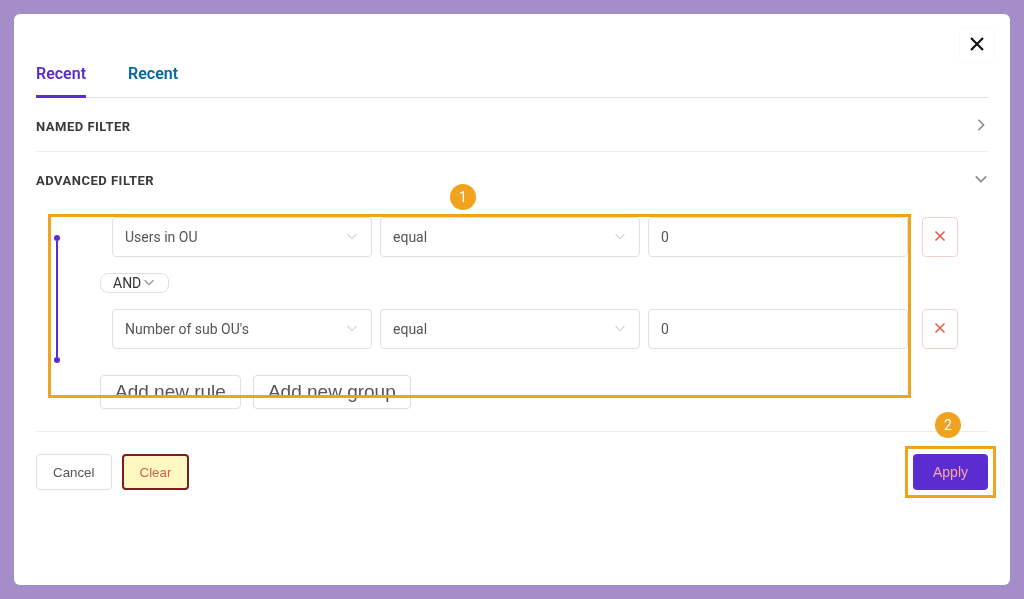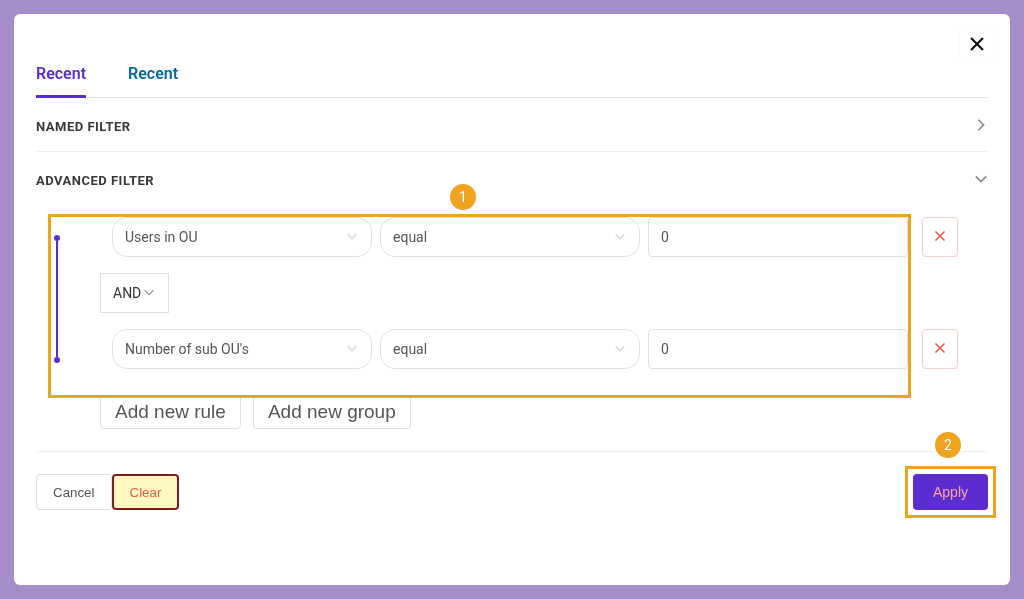--- a/index.html
+++ b/index.html
@@ -98,45 +98,45 @@
     border: 1px solid #e0e0e3;
     border-radius: 4px;
     padding: 0 12px;
     display: flex;
     align-items: center;
     justify-content: space-between;
     background: #fff;
     color: #555;
     cursor: pointer;
   }
-  .select { flex: 0 0 260px; border-radius: 15px; }
+  .select { flex: 0 0 260px; }
   .text-input { flex: 0 0 260px; }
   .select svg { opacity: 0.4; }
   .delete-btn {
     width: 36px; height: 40px;
     border: 1px solid #f3d0cd;
     background: #fff;
     border-radius: 4px;
     color: #e05a47;
     display: flex; align-items: center; justify-content: center;
     cursor: pointer;
     margin-left: 6px;
   }
   .connector-wrap {
     position: relative;
     padding: 4px 0 4px 0;
   }
   .op-select {
     display: inline-flex;
     align-items: center;
     gap: 1px;
-    height: 40px;
+    height: 20px;
     padding: 0 12px;
     border: 1px solid #e0e0e3;
-    border-radius: 0;
+    border-radius: 8px;
     cursor: pointer;
     background:#fff;
     margin-left: -12px;
   }
   .vline {
     position: absolute;
     left: 20px;
     width: 2px;
     background: #5b2dd1;
   }
@@ -163,21 +163,21 @@
     font-size: 19px;
   }
   .footer {
     border-top: 1px solid #eee;
     padding-top: 22px;
     margin-top: 14px;
     display: flex;
     justify-content: space-between;
     align-items: center;
   }
-  .footer-left { display: flex; }
+  .footer-left { display: flex; gap: 10px; }
   .btn-cancel {
     height: 36px; padding: 0 16px;
     border: 1px solid #e0e0e3; border-radius: 4px;
     background: #fff; color: #555; cursor: pointer;
   }
   .btn-clear {
     height: 36px; padding: 0 16px;
     border: 2px solid #7f1d1d; border-radius: 4px;
     background: #fef9c3; color: #e05a47; cursor: pointer;
   }

